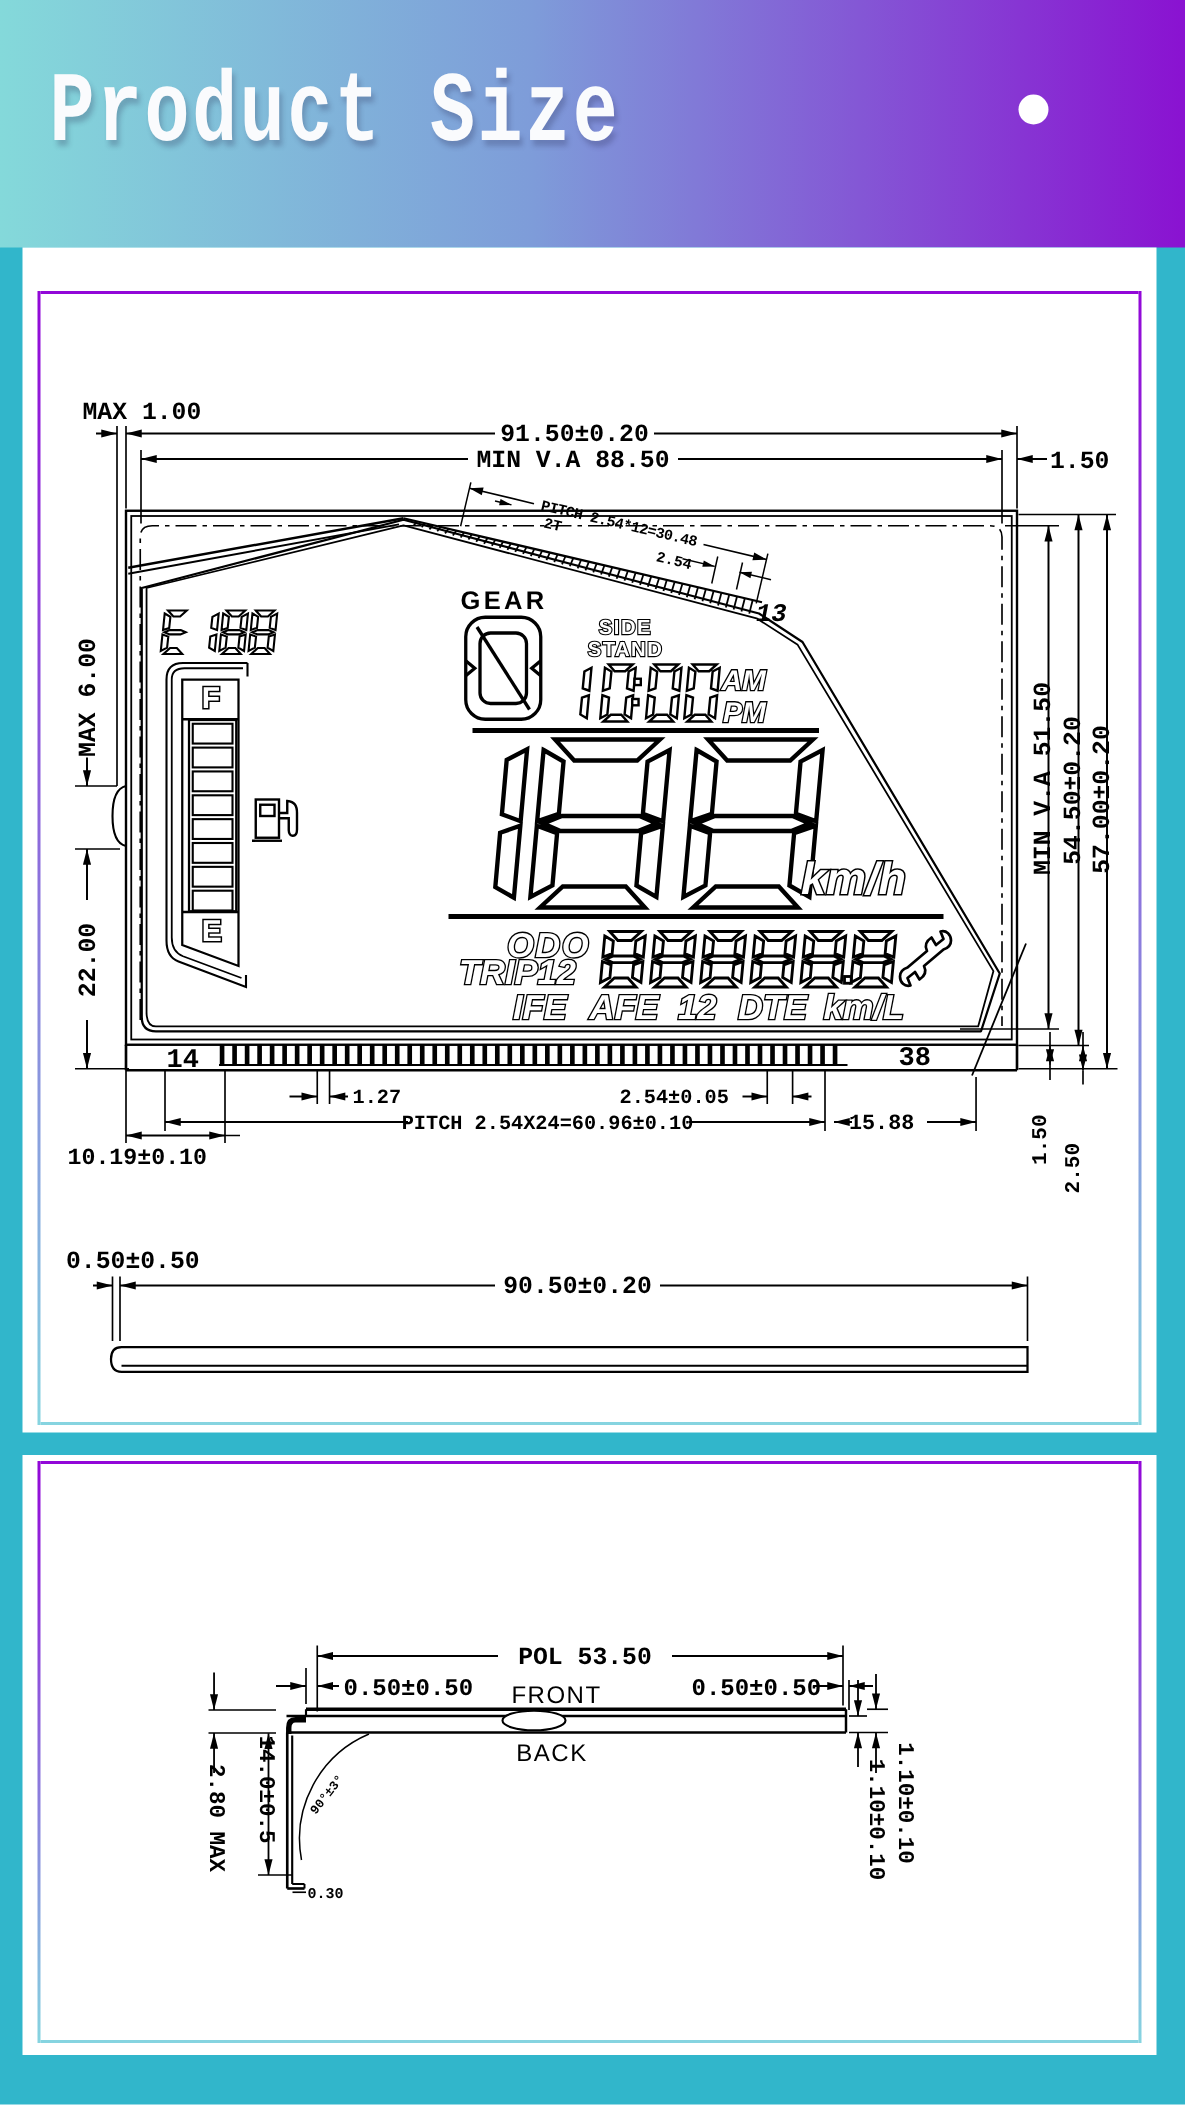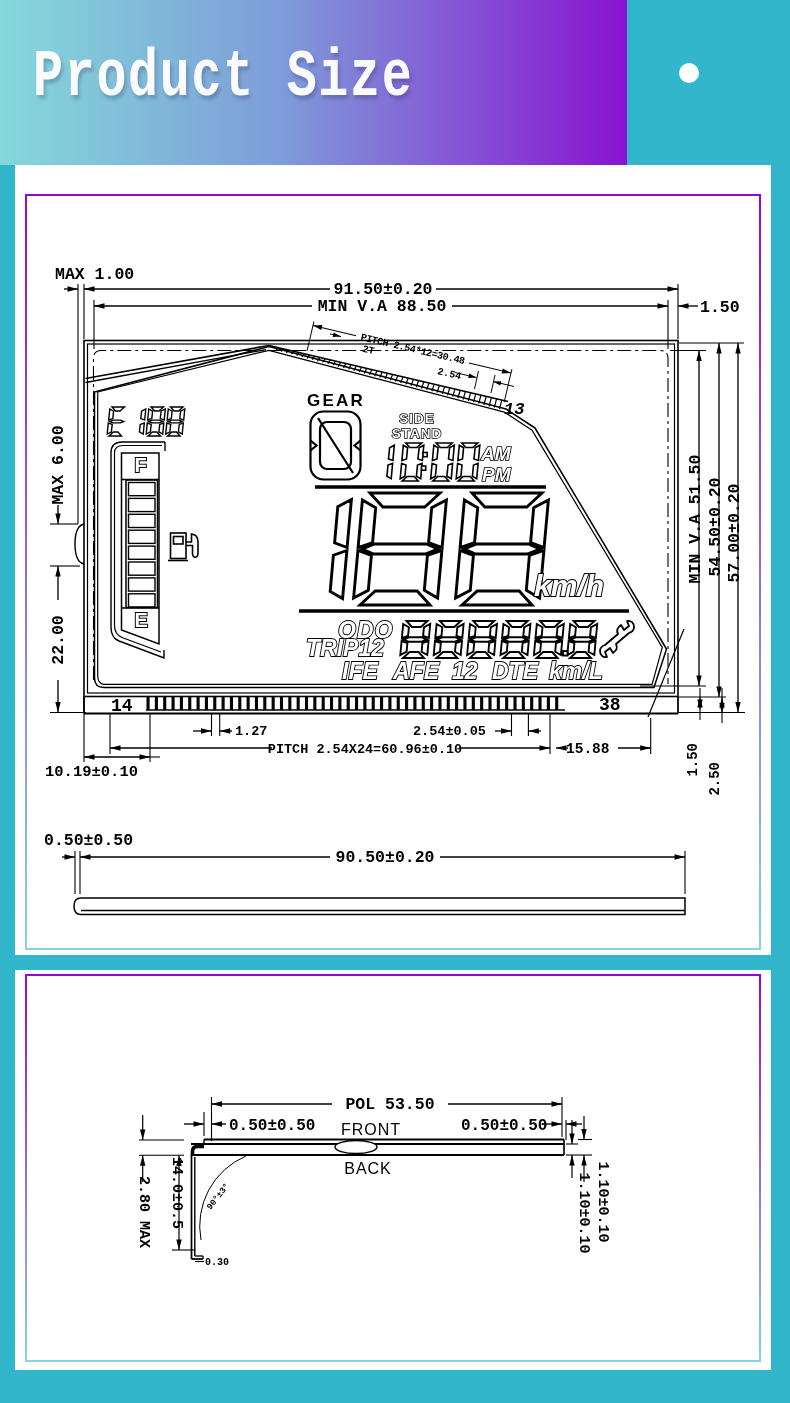--- a/index.html
+++ b/index.html
@@ -1,17 +1,17 @@
 <!DOCTYPE html>
 <html><head>
 <meta charset="utf-8">
 <style>
 html,body{margin:0;padding:0;}
 body{width:790px;height:1403px;position:relative;background:#31b6cb;font-family:"Liberation Sans",sans-serif;overflow:hidden;}
-#banner{position:absolute;left:0;top:0;width:627px;height:165px;background:linear-gradient(90deg,#84d9da 0%,#7e9cd9 45%,#8a12d1 100%);}
+#banner{position:absolute;left:0;top:0;width:790px;height:165px;background:linear-gradient(90deg,#84d9da 0%,#7e9cd9 45%,#8a12d1 100%);}
 #banner h1{margin:0;position:absolute;left:33px;top:39px;font-family:"Liberation Mono",monospace;font-weight:bold;font-size:50px;letter-spacing:1.7px;color:#fafbfd;transform:scaleY(1.33);transform-origin:0 0;text-shadow:2px 3px 3px rgba(40,40,80,0.25);}
 #dot{position:absolute;left:679px;top:63px;width:20px;height:20px;border-radius:50%;background:#fff;}
 .card{position:absolute;left:15px;width:756px;background:#fff;}
 #card1{top:165px;height:790px;}
 #card2{top:970px;height:400px;}
 .brd{position:absolute;border:2px solid;border-image:linear-gradient(to bottom,#9207d8,#86d4e0) 1;}
 #b1{left:10px;top:29px;width:732px;height:752px;}
 #b2{left:10px;top:4px;width:732px;height:384px;}
 svg{position:absolute;left:0;top:0;}
 text{font-family:"Liberation Mono",monospace;font-weight:bold;fill:#000;}

